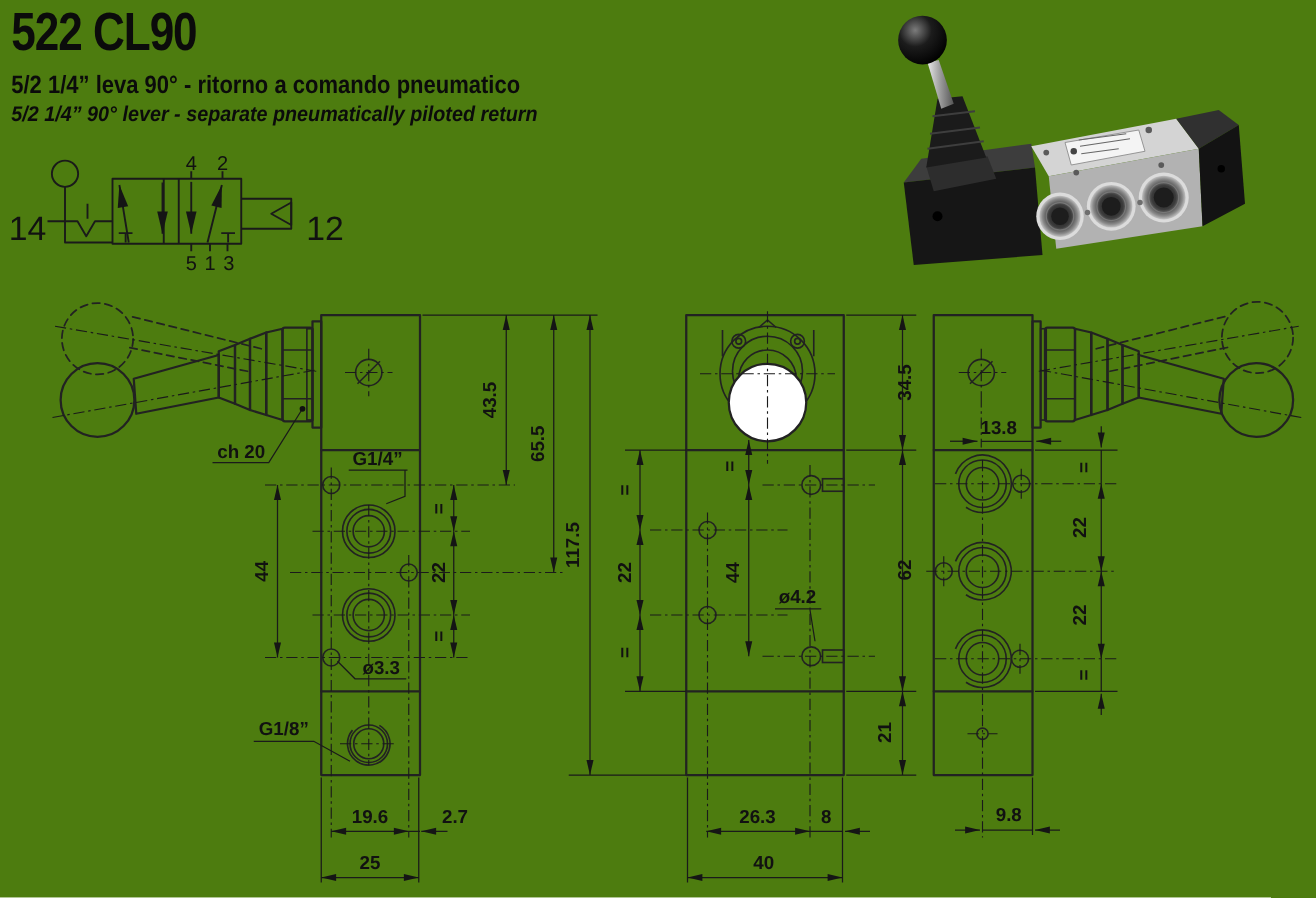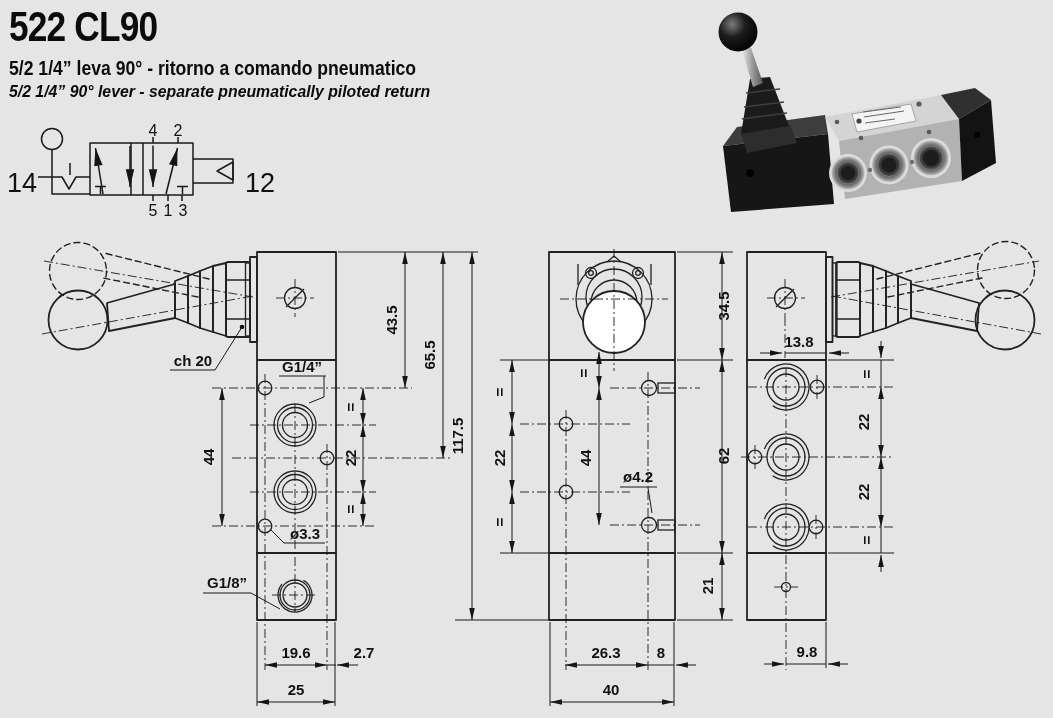--- a/index.html
+++ b/index.html
@@ -1,17 +1,17 @@
 <!DOCTYPE html>
 <html><head>
 <meta charset="utf-8">
 <style>
   html,body{margin:0;padding:0;background:#fff;width:1053px;height:718px;overflow:hidden;
             font-family:"Liberation Sans",sans-serif;}
-  .stage{position:relative;width:1053px;height:718px;background:#e5e5e5;}
+  .stage{position:relative;width:1053px;height:718px;background:#4d7c0f;}
   .hdr{position:absolute;left:9px;top:2px;z-index:5;}
   .title{font-weight:900;font-size:43px;letter-spacing:-1px;color:#0b0b0b;
          transform:scaleX(.82);transform-origin:left top;white-space:nowrap;}
   .sub-it{margin-top:6px;font-weight:bold;font-size:20px;color:#0b0b0b;
          transform:scaleX(.88);transform-origin:left top;white-space:nowrap;}
   .sub-en{margin-top:2px;font-weight:bold;font-style:italic;font-size:17px;color:#0b0b0b;
          transform:scaleX(.93);transform-origin:left top;white-space:nowrap;}
   svg{position:absolute;left:0;top:0;}
   .ol{stroke:#222;stroke-width:1.8;fill:none;stroke-linejoin:round;stroke-linecap:round;}
   .tl{stroke:#222;stroke-width:1.3;fill:none;}

